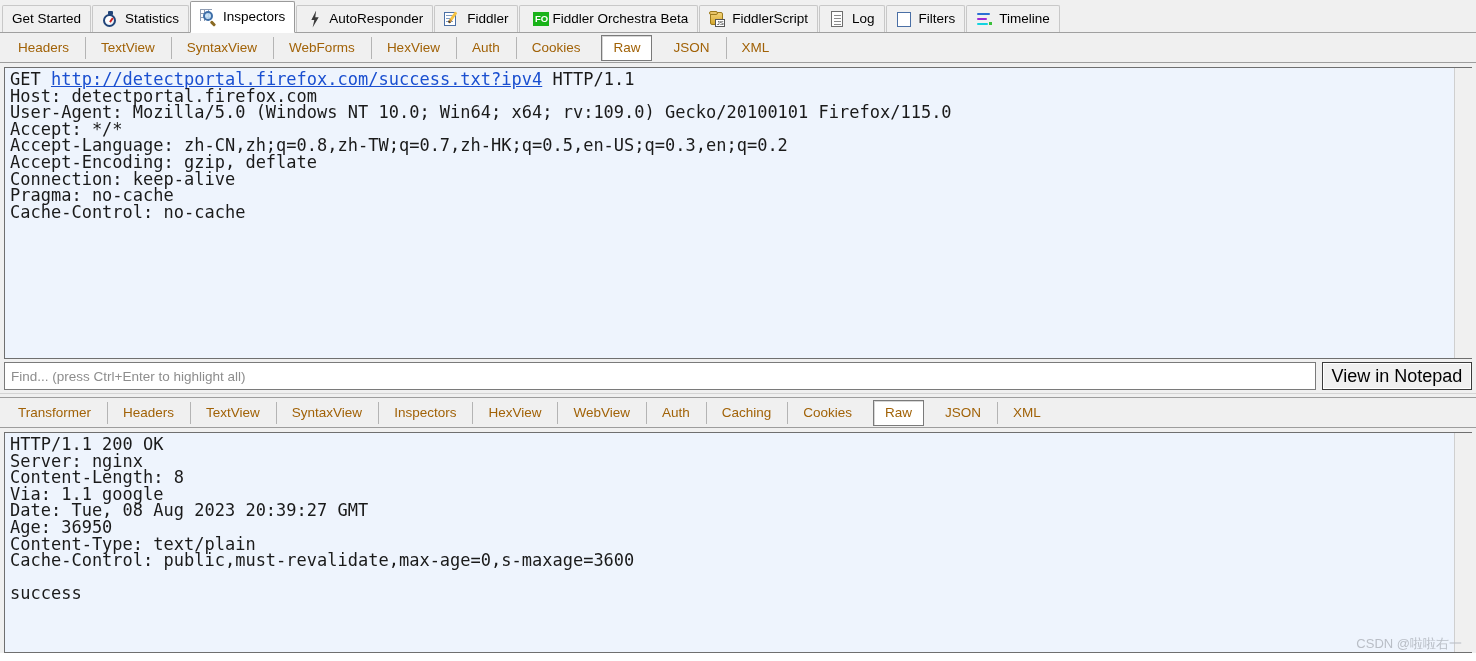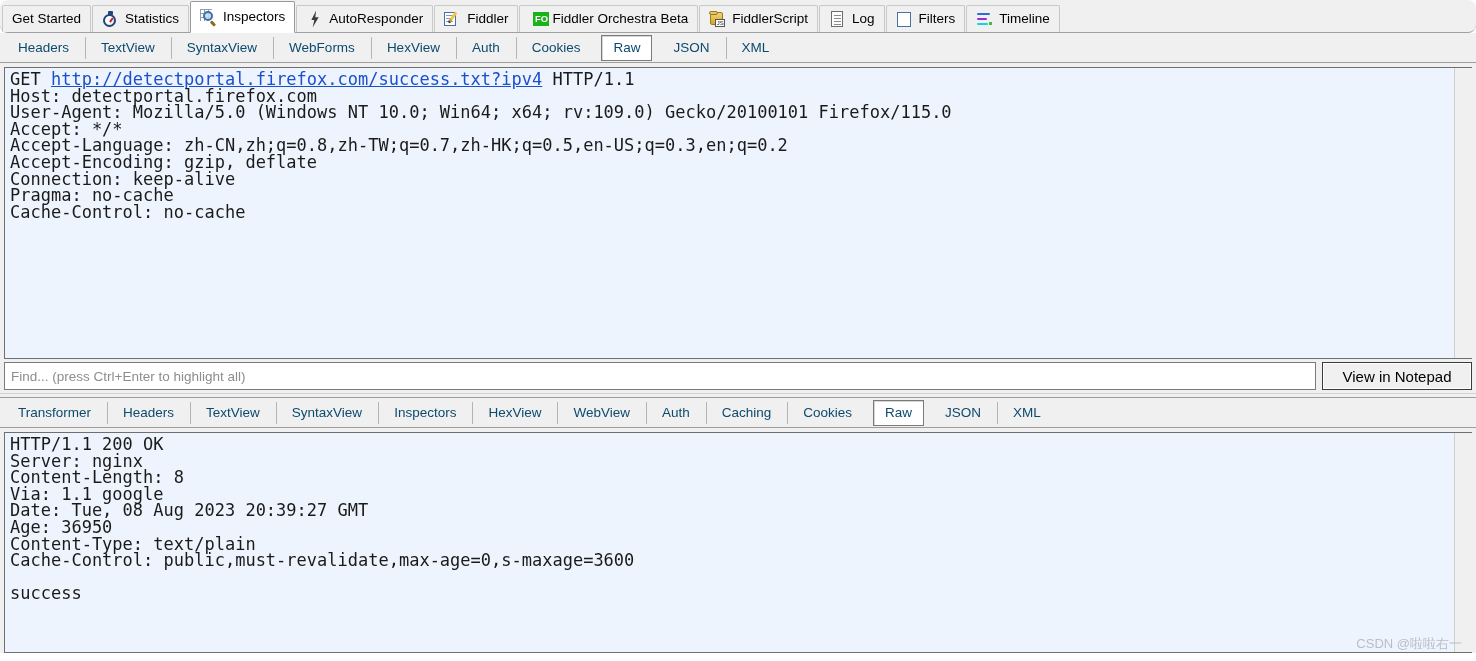--- a/index.html
+++ b/index.html
@@ -19,21 +19,20 @@
 
   
   .main-tabstrip {
     display: flex;
     align-items: flex-end;
     height: 33px;
     background: #f0f0f0;
     border-bottom: 1px solid #a0a0a0;
     padding-left: 2px;
     box-sizing: border-box;
-    border-radius: 8px;
   }
   .main-tab {
     display: flex;
     align-items: center;
     gap: 6px;
     height: 27px;
     padding: 0 9px;
     box-sizing: border-box;
     background: #f0f0f0;
     border: 1px solid #c8c8c8;
@@ -173,21 +172,21 @@
     box-sizing: border-box;
     padding-left: 2px;
   }
   .subtab {
     position: relative;
     height: 30px;
     display: flex;
     align-items: center;
     padding: 0 16px;
     font-size: 13.5px;
-    color: #0c4a6e;
+    color: #a16207;
     white-space: nowrap;
     cursor: default;
     box-sizing: border-box;
   }
   .subtab + .subtab::before {
     content: "";
     position: absolute;
     left: 0; top: 4px; bottom: 4px;
     width: 1px;
     background: #b4b4b4;
@@ -268,21 +267,21 @@
   .notepad-btn {
     width: 150px;
     height: 28px;
     background: #f0f0f0;
     border: 1px solid #3b3b3b;
     box-shadow: inset 0 0 0 1px #ffffff;
     box-sizing: border-box;
     display: flex;
     align-items: center;
     justify-content: center;
-    font-size: 15px;
+    font-size: 18px;
     color: #000;
     cursor: default;
   }
 
   .pane-splitter {
     height: 5px;
     background: #f0f0f0;
     border-top: 1px solid #d4d4d4;
     border-bottom: 1px solid #9d9d9d;
     box-sizing: border-box;

